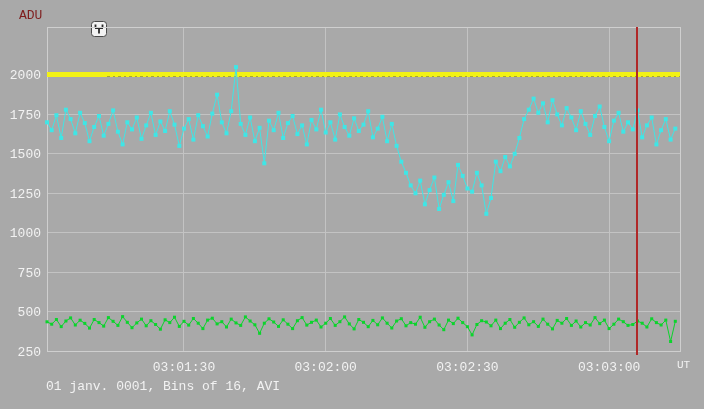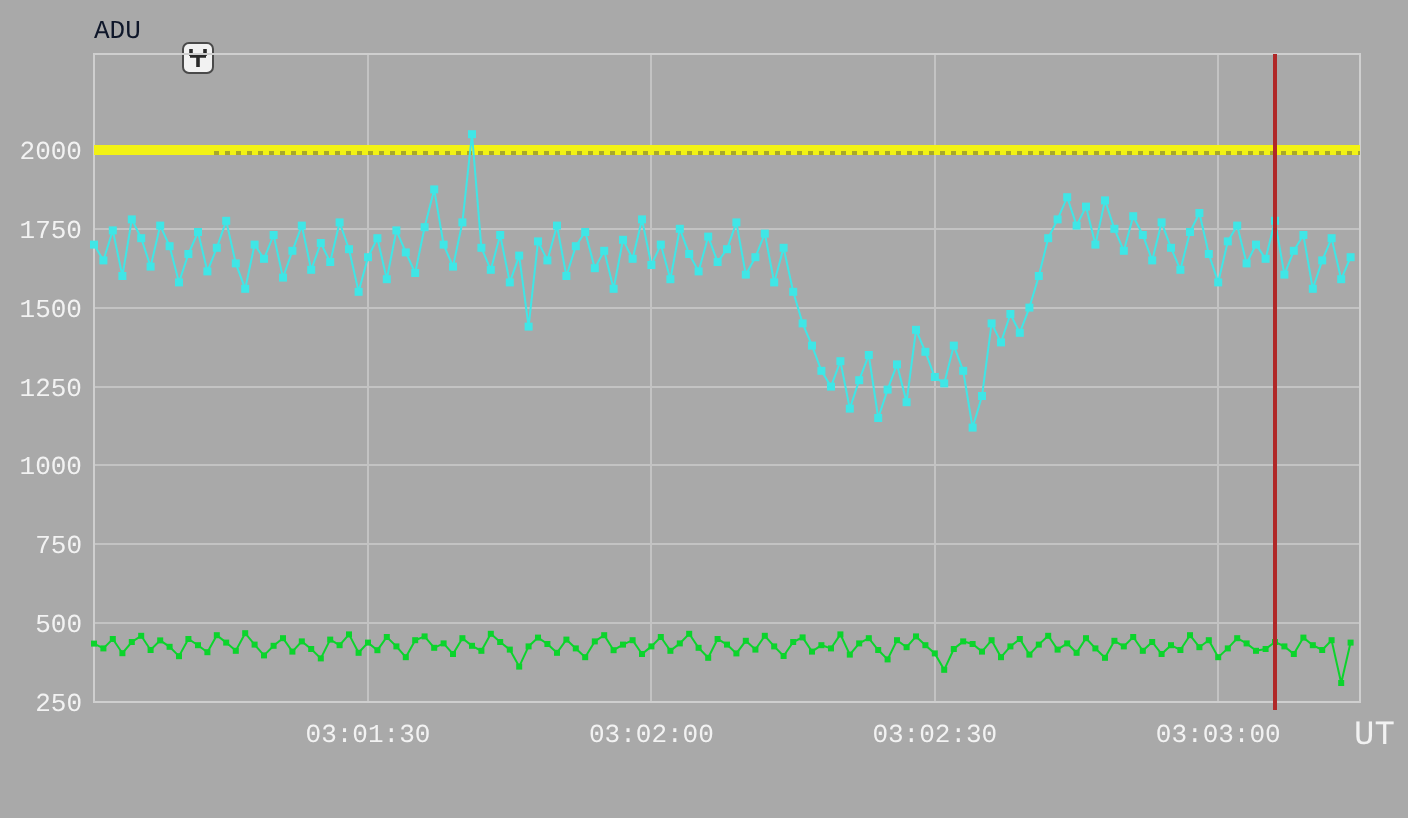--- a/index.html
+++ b/index.html
@@ -2,25 +2,25 @@
 <html><head>
 <meta charset="utf-8">
 <style>
   html,body{margin:0;padding:0;}
   body{
     width:704px;height:409px;overflow:hidden;position:relative;
     background:#a9a9a9;
     font-family:"Liberation Mono", "DejaVu Sans Mono", monospace;
   }
   .abs{position:absolute;white-space:pre;}
-  .adu-label{left:19px;top:8px;font-size:13px;color:#0f172a;margin-left:28px;}
+  .adu-label{left:19px;top:8px;font-size:13px;color:#7f1d1d;}
   .app-icon{left:53px;top:3px;width:16px;height:16px;}
   .win-title{left:75px;top:6px;font-size:12.5px;font-weight:bold;color:#ffffff;letter-spacing:.2px;}
   .footer-info{left:46px;top:379px;font-size:13px;color:#f2f2f2;}
-  .ut-label{left:677px;top:359px;font-size:17px;color:#f2f2f2;}
+  .ut-label{left:677px;top:359px;font-size:11px;color:#f2f2f2;}
   #chart{position:absolute;left:0;top:0;}
   #chart text{font-family:"Liberation Mono","DejaVu Sans Mono",monospace;}
   #chart .crisp{shape-rendering:crispEdges;}
 </style>
 </head>
 <body>
 
 <div style="width:704px;height:409px;position:relative;">
 
   <span class="abs adu-label">ADU</span>
@@ -330,14 +330,15 @@
         <rect x="650.2" y="317.3" width="3" height="3"></rect>
         <rect x="654.9" y="321.1" width="3" height="3"></rect>
         <rect x="659.6" y="323.5" width="3" height="3"></rect>
         <rect x="664.3" y="318.6" width="3" height="3"></rect>
         <rect x="669.1" y="340.0" width="3" height="3"></rect>
         <rect x="673.8" y="319.8" width="3" height="3"></rect>
       </g>
       <line x1="637.4850746268658" x2="637.4850746268658" y1="27" y2="355" stroke="#b02828" stroke-width="2" class="crisp"></line>
     </svg>
 
+  <span class="abs footer-info">01 janv. 0001, Bins of 16, AVI</span>
   <span class="abs ut-label">UT</span>
 </div>
 
 </body></html>

